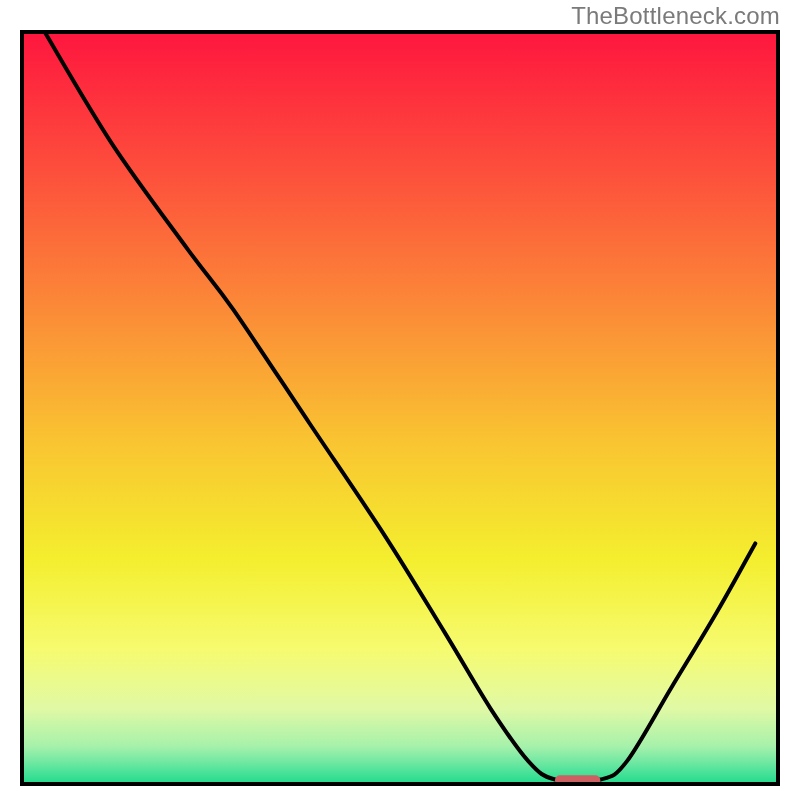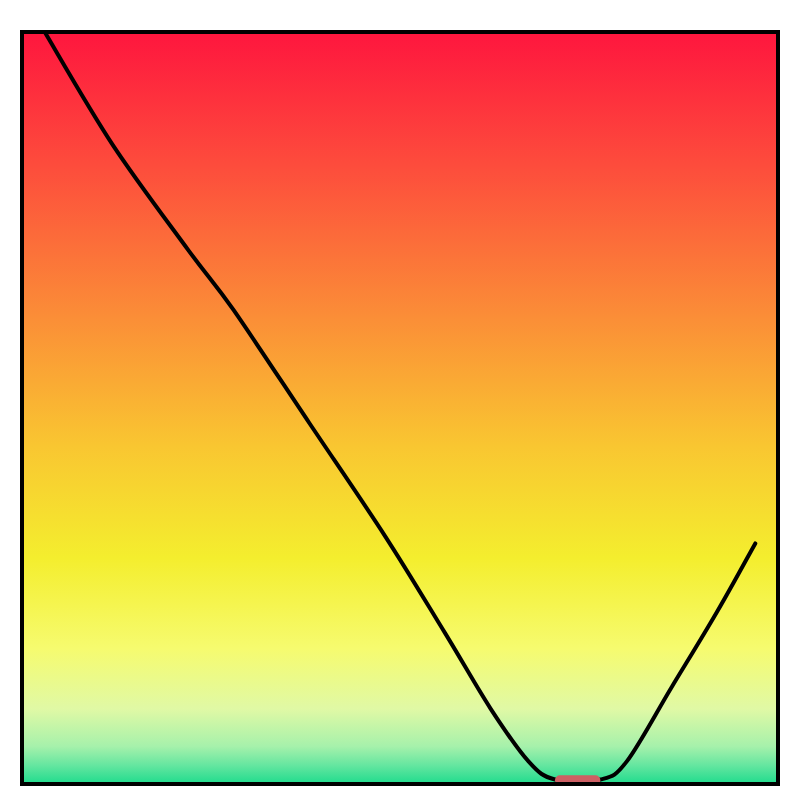--- a/index.html
+++ b/index.html
@@ -27,20 +27,21 @@
     letter-spacing: 0.2px;
   }
   svg {
     display: block;
   }
 </style>
 </head>
 <body>
 
 <div class="frame">
+  <div class="watermark">TheBottleneck.com</div>
   <svg id="chart-svg" width="800" height="800" viewBox="0 0 800 800">
     <defs>
       <linearGradient id="heat" x1="0" y1="0" x2="0" y2="1">
           <stop offset="0.00%" stop-color="#fe163e"></stop>
           <stop offset="18.00%" stop-color="#fd4d3c"></stop>
           <stop offset="38.00%" stop-color="#fb8e37"></stop>
           <stop offset="55.00%" stop-color="#f9c631"></stop>
           <stop offset="70.00%" stop-color="#f4ee2e"></stop>
           <stop offset="82.00%" stop-color="#f6fb6f"></stop>
           <stop offset="90.00%" stop-color="#e0f9a5"></stop>

